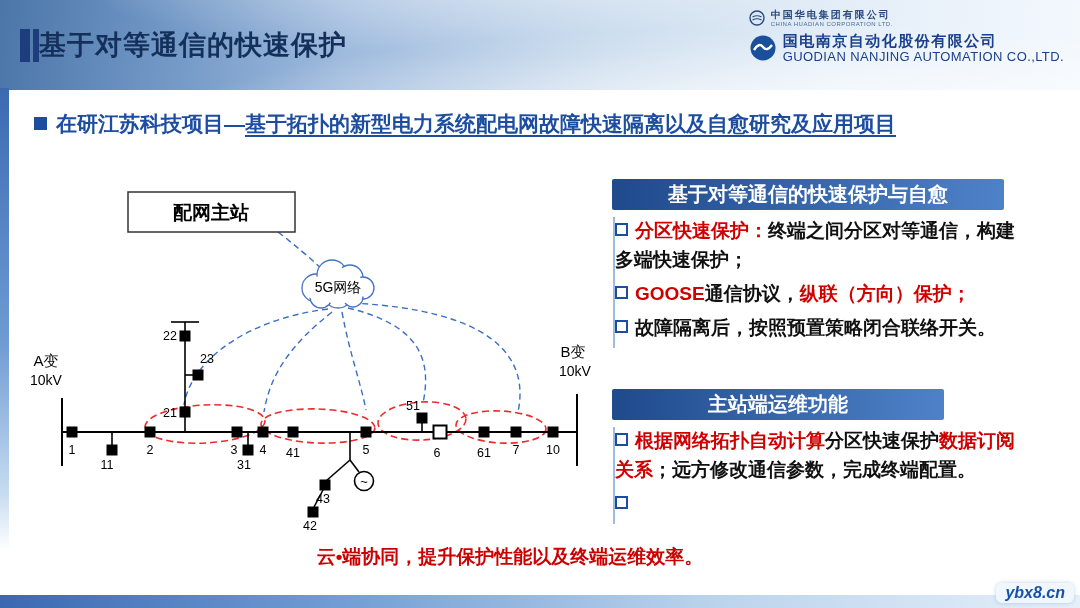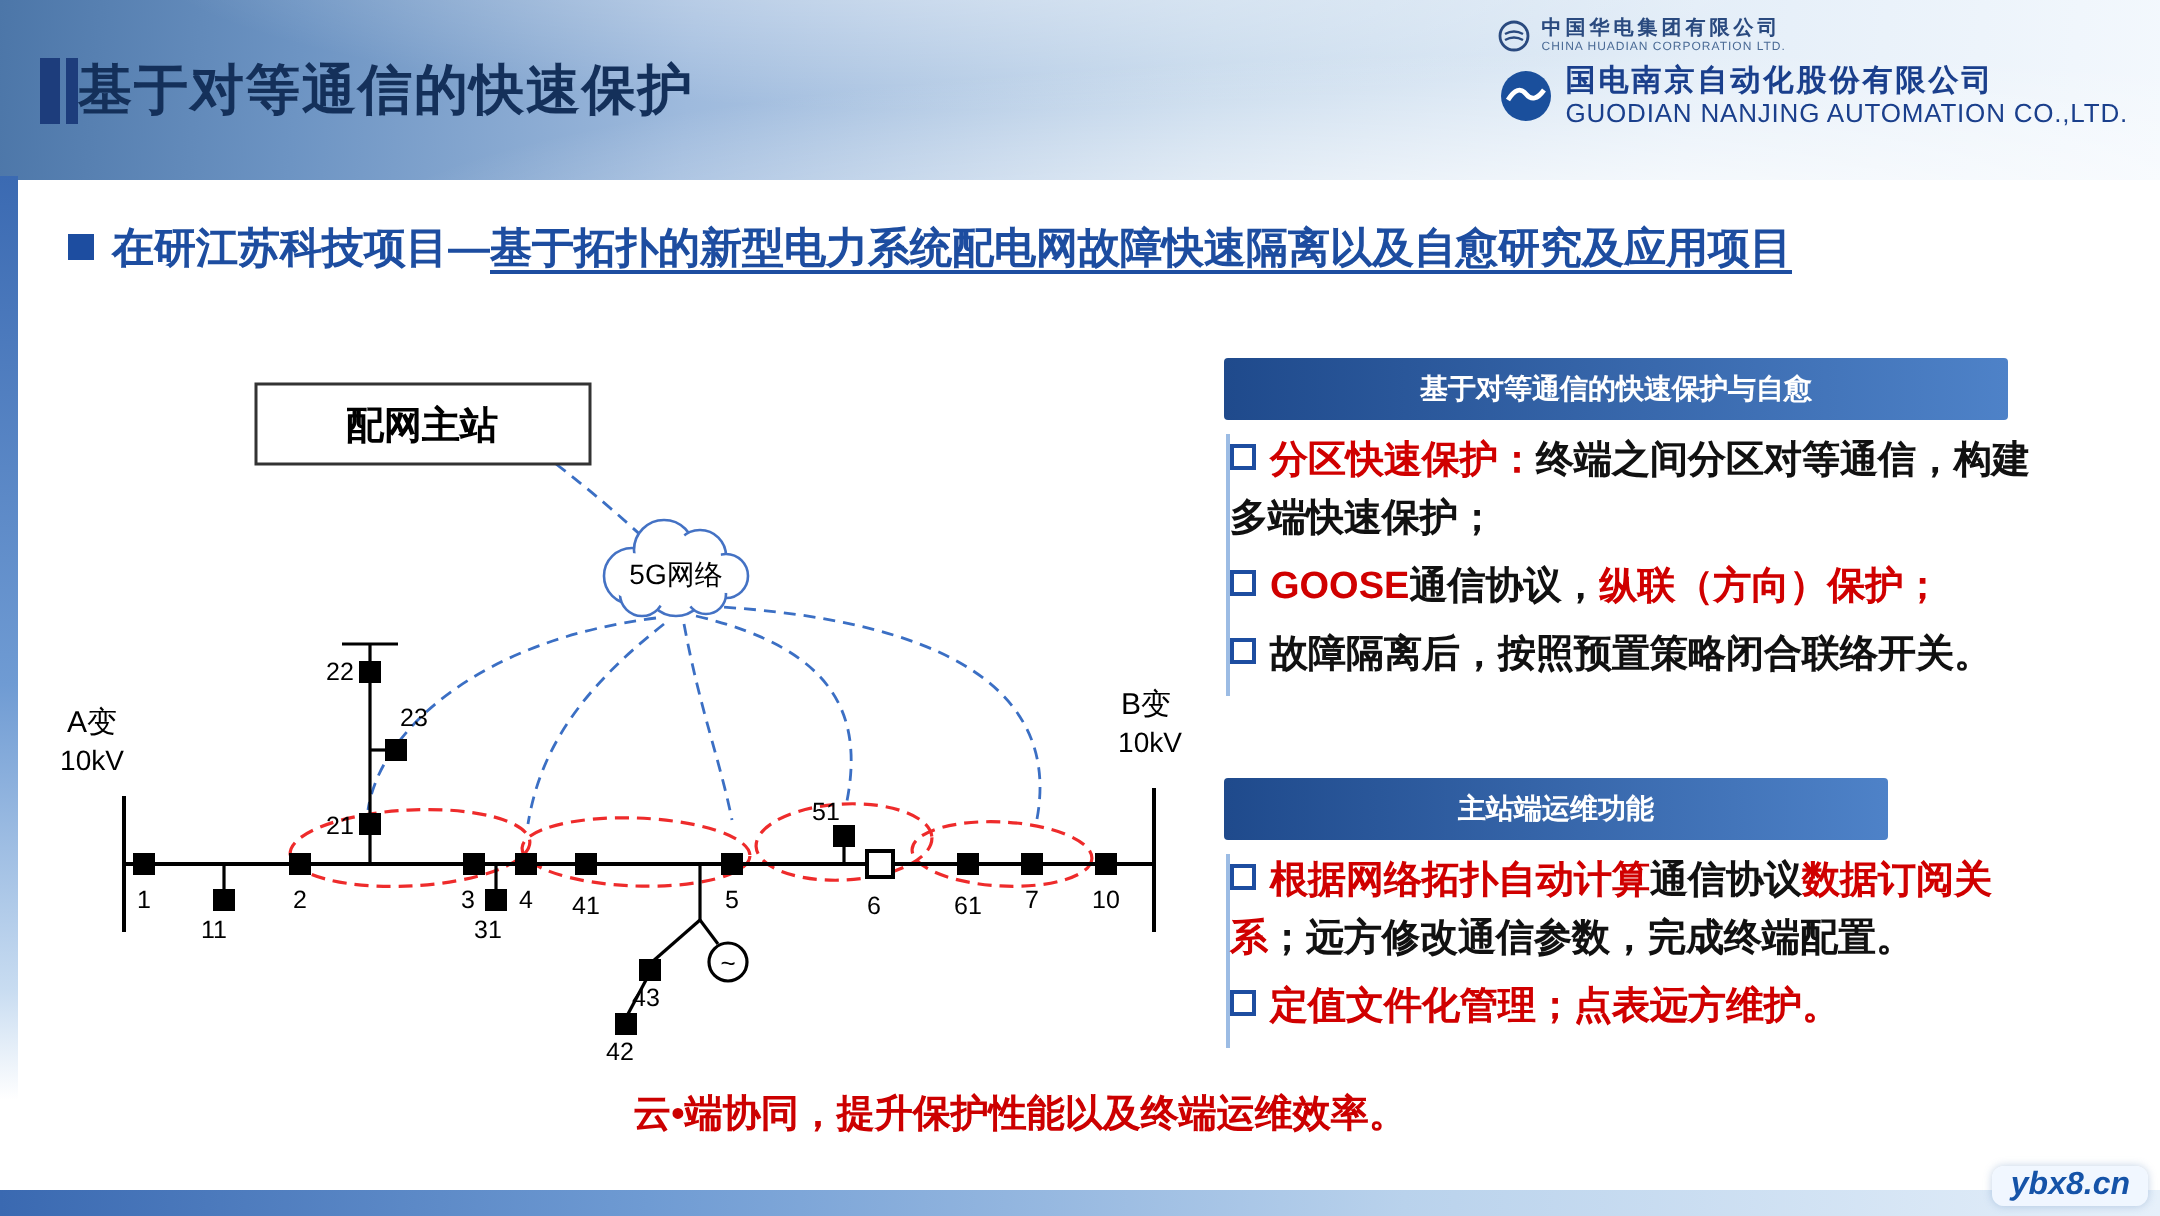--- a/index.html
+++ b/index.html
@@ -57,21 +57,21 @@
   .wire{stroke:#000;stroke-width:2;fill:none;}
   .wire-thin{stroke:#000;stroke-width:1.6;fill:none;}
   .sw{fill:#000;}
   .sw-open{fill:#fff;stroke:#000;stroke-width:2;}
   .cloud-c{fill:#fff;stroke:#4472c4;stroke-width:1.3;}
   .cloud-fill{fill:#fff;stroke:none;}
 
   
   .panel-header{
     position:absolute;height:31px;line-height:31px;text-align:center;
-    color:#fff;font-weight:bold;font-size:14px;border-radius:2px;
+    color:#fff;font-weight:bold;font-size:20px;border-radius:2px;
     background:linear-gradient(90deg,#1f4a8c,#4e82c8);
   }
   .p1h{left:612px;top:179px;width:392px;}
   .p2h{left:612px;top:389px;width:332px;}
   .panel-body{
     position:absolute;font-size:19px;line-height:1.52;color:#111;font-weight:600;
     border-left:2px solid #9cbce4;padding-left:0;box-sizing:border-box;
   }
   .p1b{left:613px;top:217px;width:402px;}
   .p2b{left:613px;top:427px;width:404px;}
@@ -227,22 +227,22 @@
 
   <div class="panel-header p1h">基于对等通信的快速保护与自愈</div>
   <div class="panel-body p1b">
     <div class="bullet"><span class="bullet-sq"></span><span><span class="seg-red">分区快速保护：</span><span class="seg-black">终端之间分区对等通信，构建多端快速保护；</span></span></div>
     <div class="bullet"><span class="bullet-sq"></span><span><span class="seg-red">GOOSE</span><span class="seg-black">通信协议，</span><span class="seg-red">纵联（方向）保护；</span></span></div>
     <div class="bullet"><span class="bullet-sq"></span><span><span class="seg-black">故障隔离后，按照预置策略闭合联络开关。</span></span></div>
   </div>
 
   <div class="panel-header p2h">主站端运维功能</div>
   <div class="panel-body p2b">
-    <div class="bullet"><span class="bullet-sq"></span><span><span class="seg-red">根据网络拓扑自动计算</span><span class="seg-black">通信协议</span><span class="seg-red">数据订阅关系</span><span class="seg-black">；远方修改通信参数，完成终端配置。</span></span></div>
-    <div class="bullet"><span class="bullet-sq"></span><span><span class="seg-red">定值文件化管理；点表远方维护。</span></span></div>
+    <div class="bullet"><span class="bullet-sq"></span><span><span class="seg-red">根据网络拓扑自动计算</span><span class="seg-black">分区快速保护</span><span class="seg-red">数据订阅关系</span><span class="seg-black">；远方修改通信参数，完成终端配置。</span></span></div>
+    <div class="bullet"><span class="bullet-sq"></span></div>
   </div>
 
   <div class="footer-note">云•端协同，提升保护性能以及终端运维效率。</div>
 
   <div class="watermark">ybx8.cn</div>
 
   <div class="bottom-bar"></div>
 </div>
 
 </body></html>

